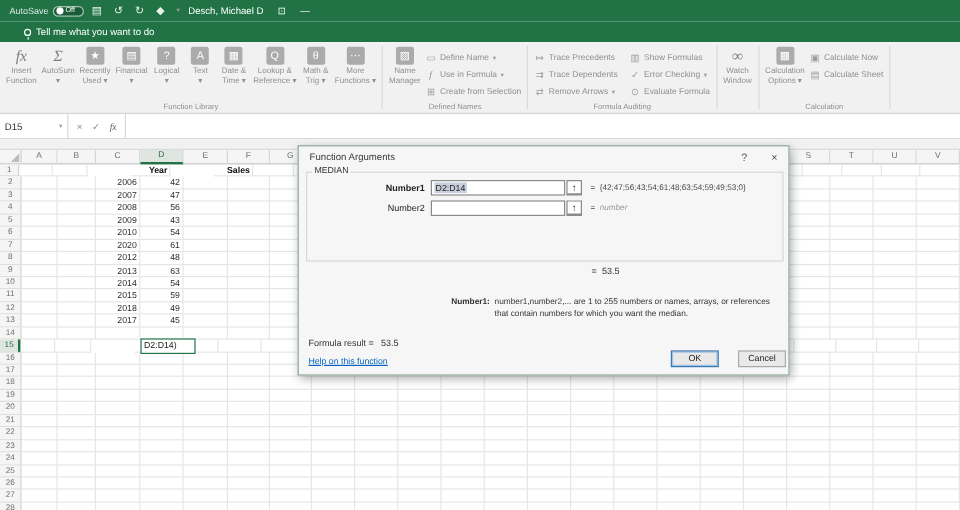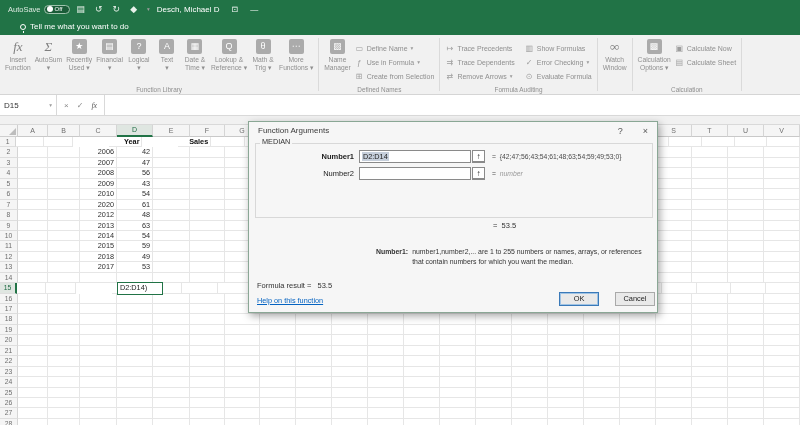--- a/index.html
+++ b/index.html
@@ -615,21 +615,21 @@
           <div class="cell" style="width: 36px; line-height: 9.45px;"></div>
           <div class="cell" style="width: 36px; line-height: 9.45px;"></div>
           <div class="cell" style="width: 36px; line-height: 9.45px;"></div>
           <div class="cell" style="width: 36px; line-height: 9.45px;"></div>
         </div>
         <div class="grow" style="height: 10.45px;">
           <div class="rowhdr" style="width: 18px; line-height: 9.45px;">13</div>
           <div class="cell" style="width: 30px; line-height: 9.45px;"></div>
           <div class="cell" style="width: 32px; line-height: 9.45px;"></div>
           <div class="cell" style="width: 37px; line-height: 9.45px;">2017</div>
-          <div class="cell" style="width: 36px; line-height: 9.45px;">53</div>
+          <div class="cell" style="width: 36px; line-height: 9.45px;">45</div>
           <div class="cell" style="width: 37px; line-height: 9.45px;"></div>
           <div class="cell" style="width: 35px; line-height: 9.45px;"></div>
           <div class="cell" style="width: 35px; line-height: 9.45px;"></div>
           <div class="cell" style="width: 36px; line-height: 9.45px;"></div>
           <div class="cell" style="width: 36px; line-height: 9.45px;"></div>
           <div class="cell" style="width: 36px; line-height: 9.45px;"></div>
           <div class="cell" style="width: 36px; line-height: 9.45px;"></div>
           <div class="cell" style="width: 36px; line-height: 9.45px;"></div>
           <div class="cell" style="width: 36px; line-height: 9.45px;"></div>
           <div class="cell" style="width: 36px; line-height: 9.45px;"></div>

